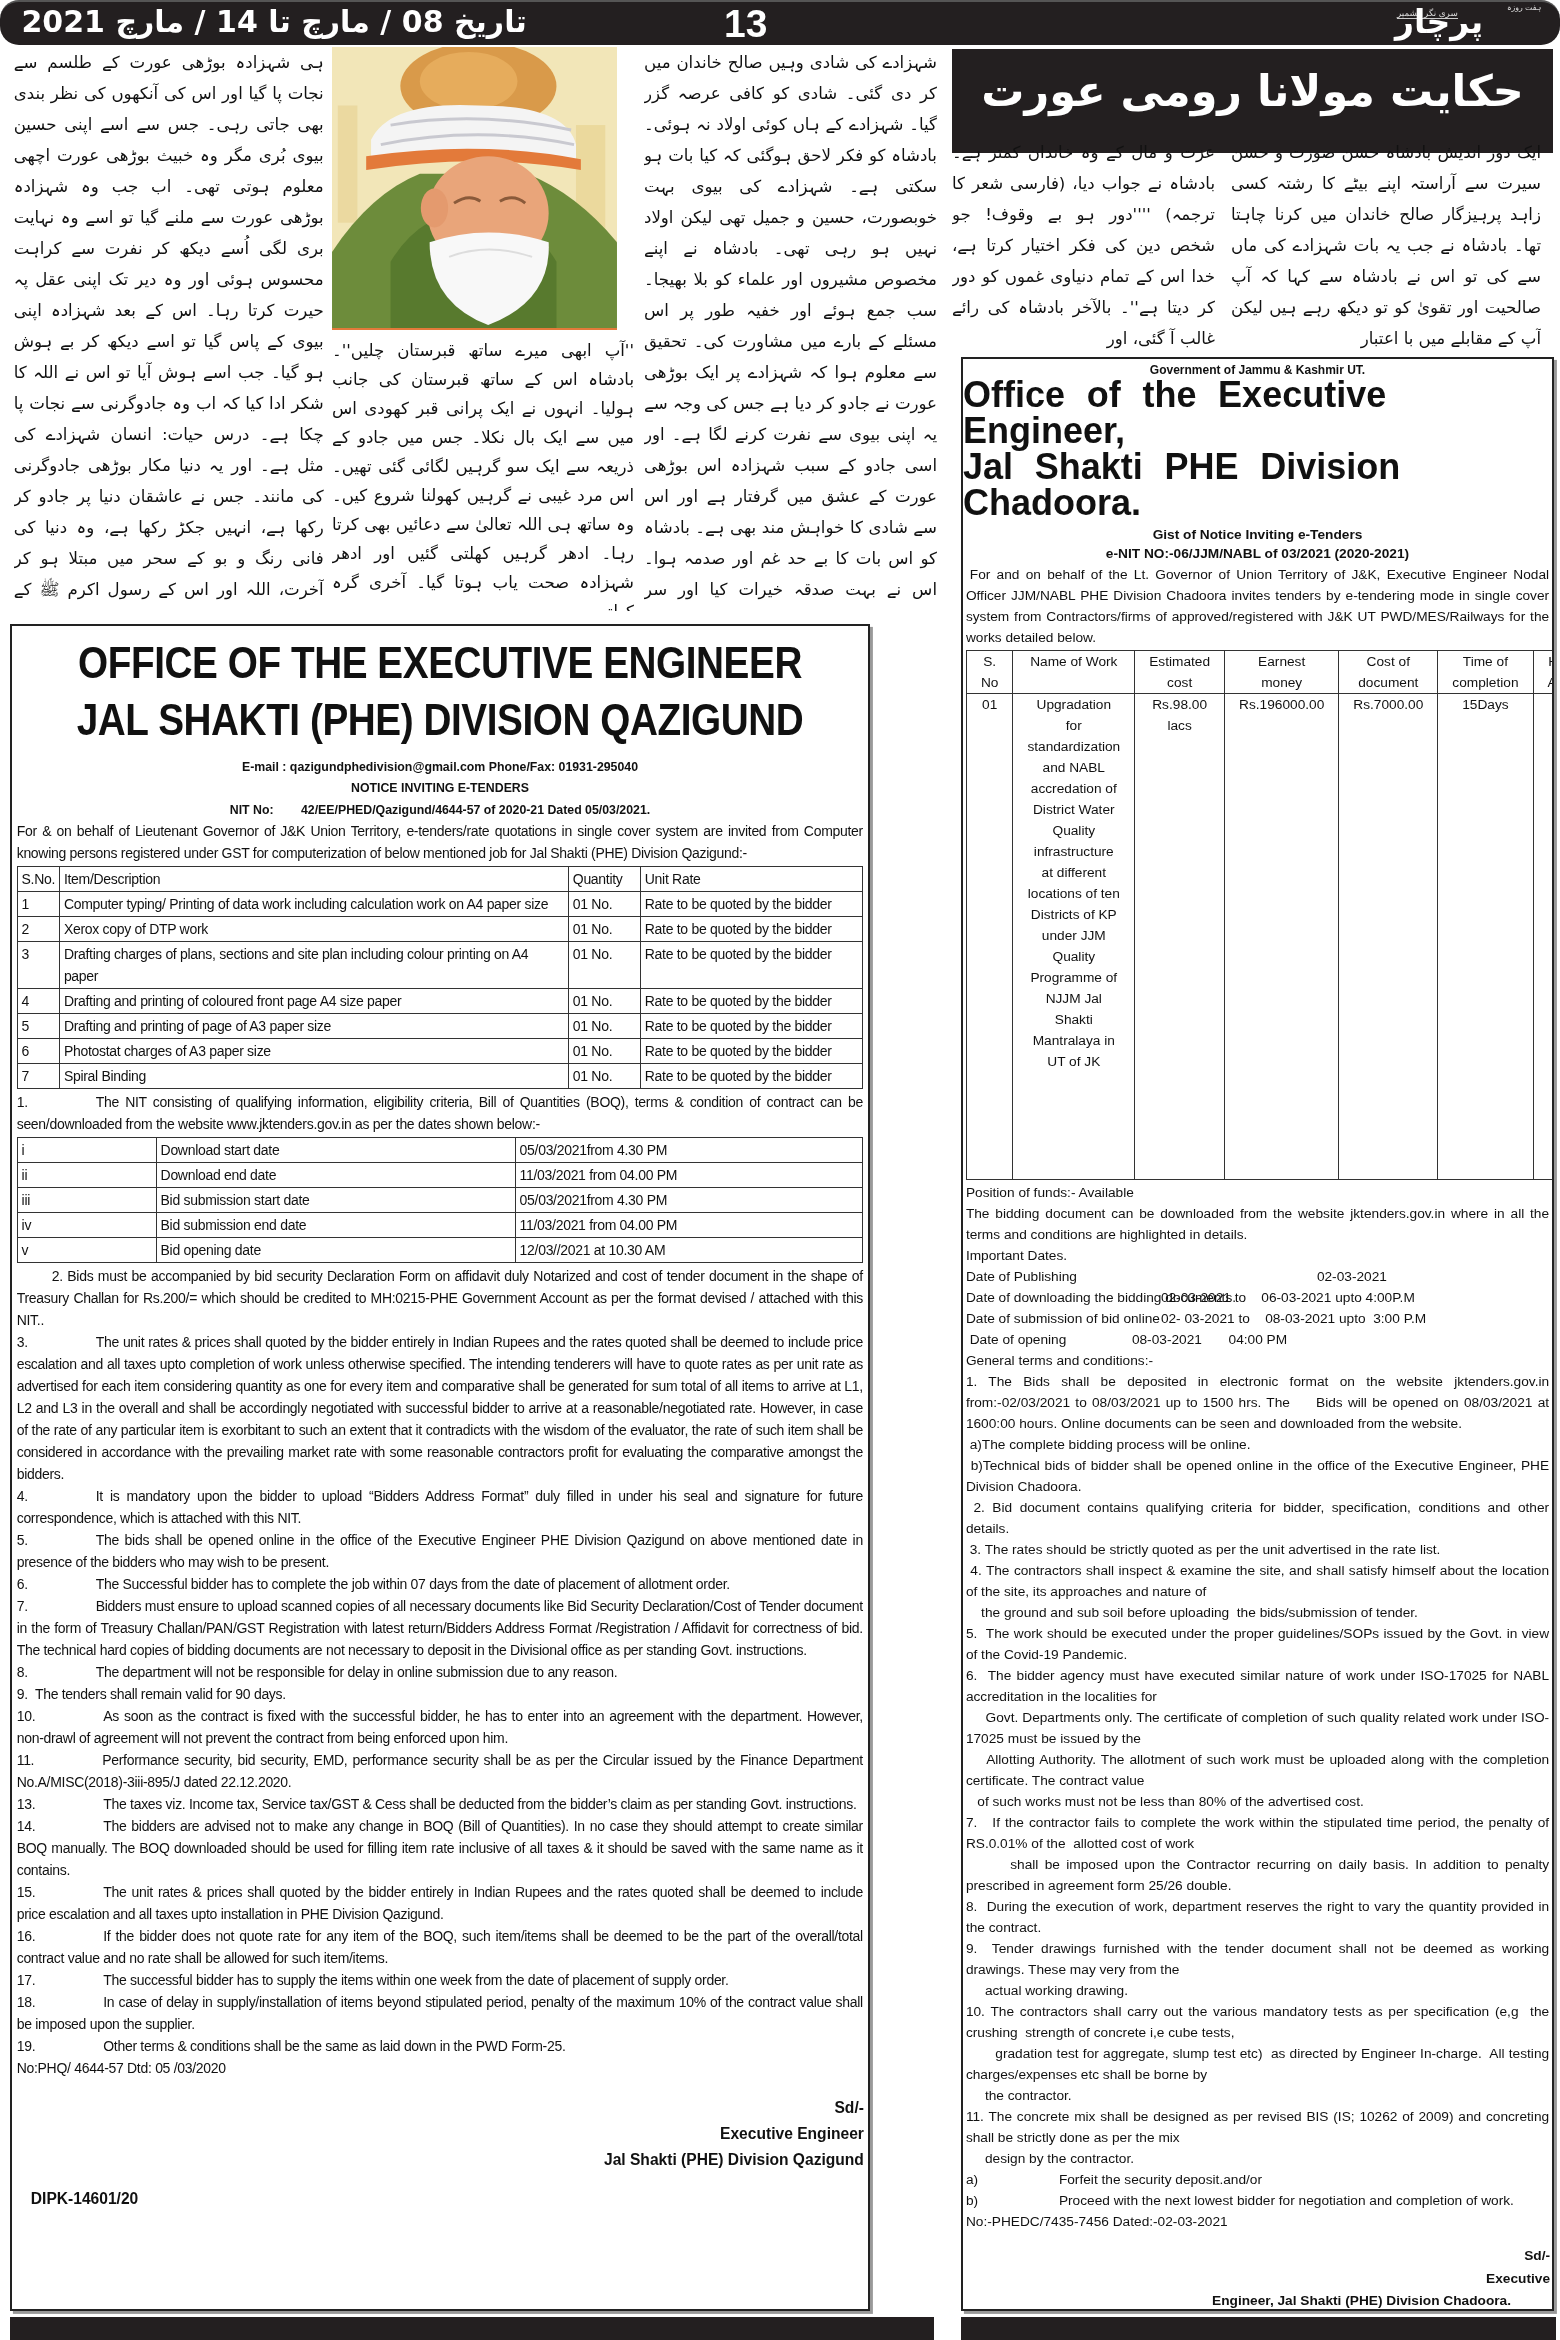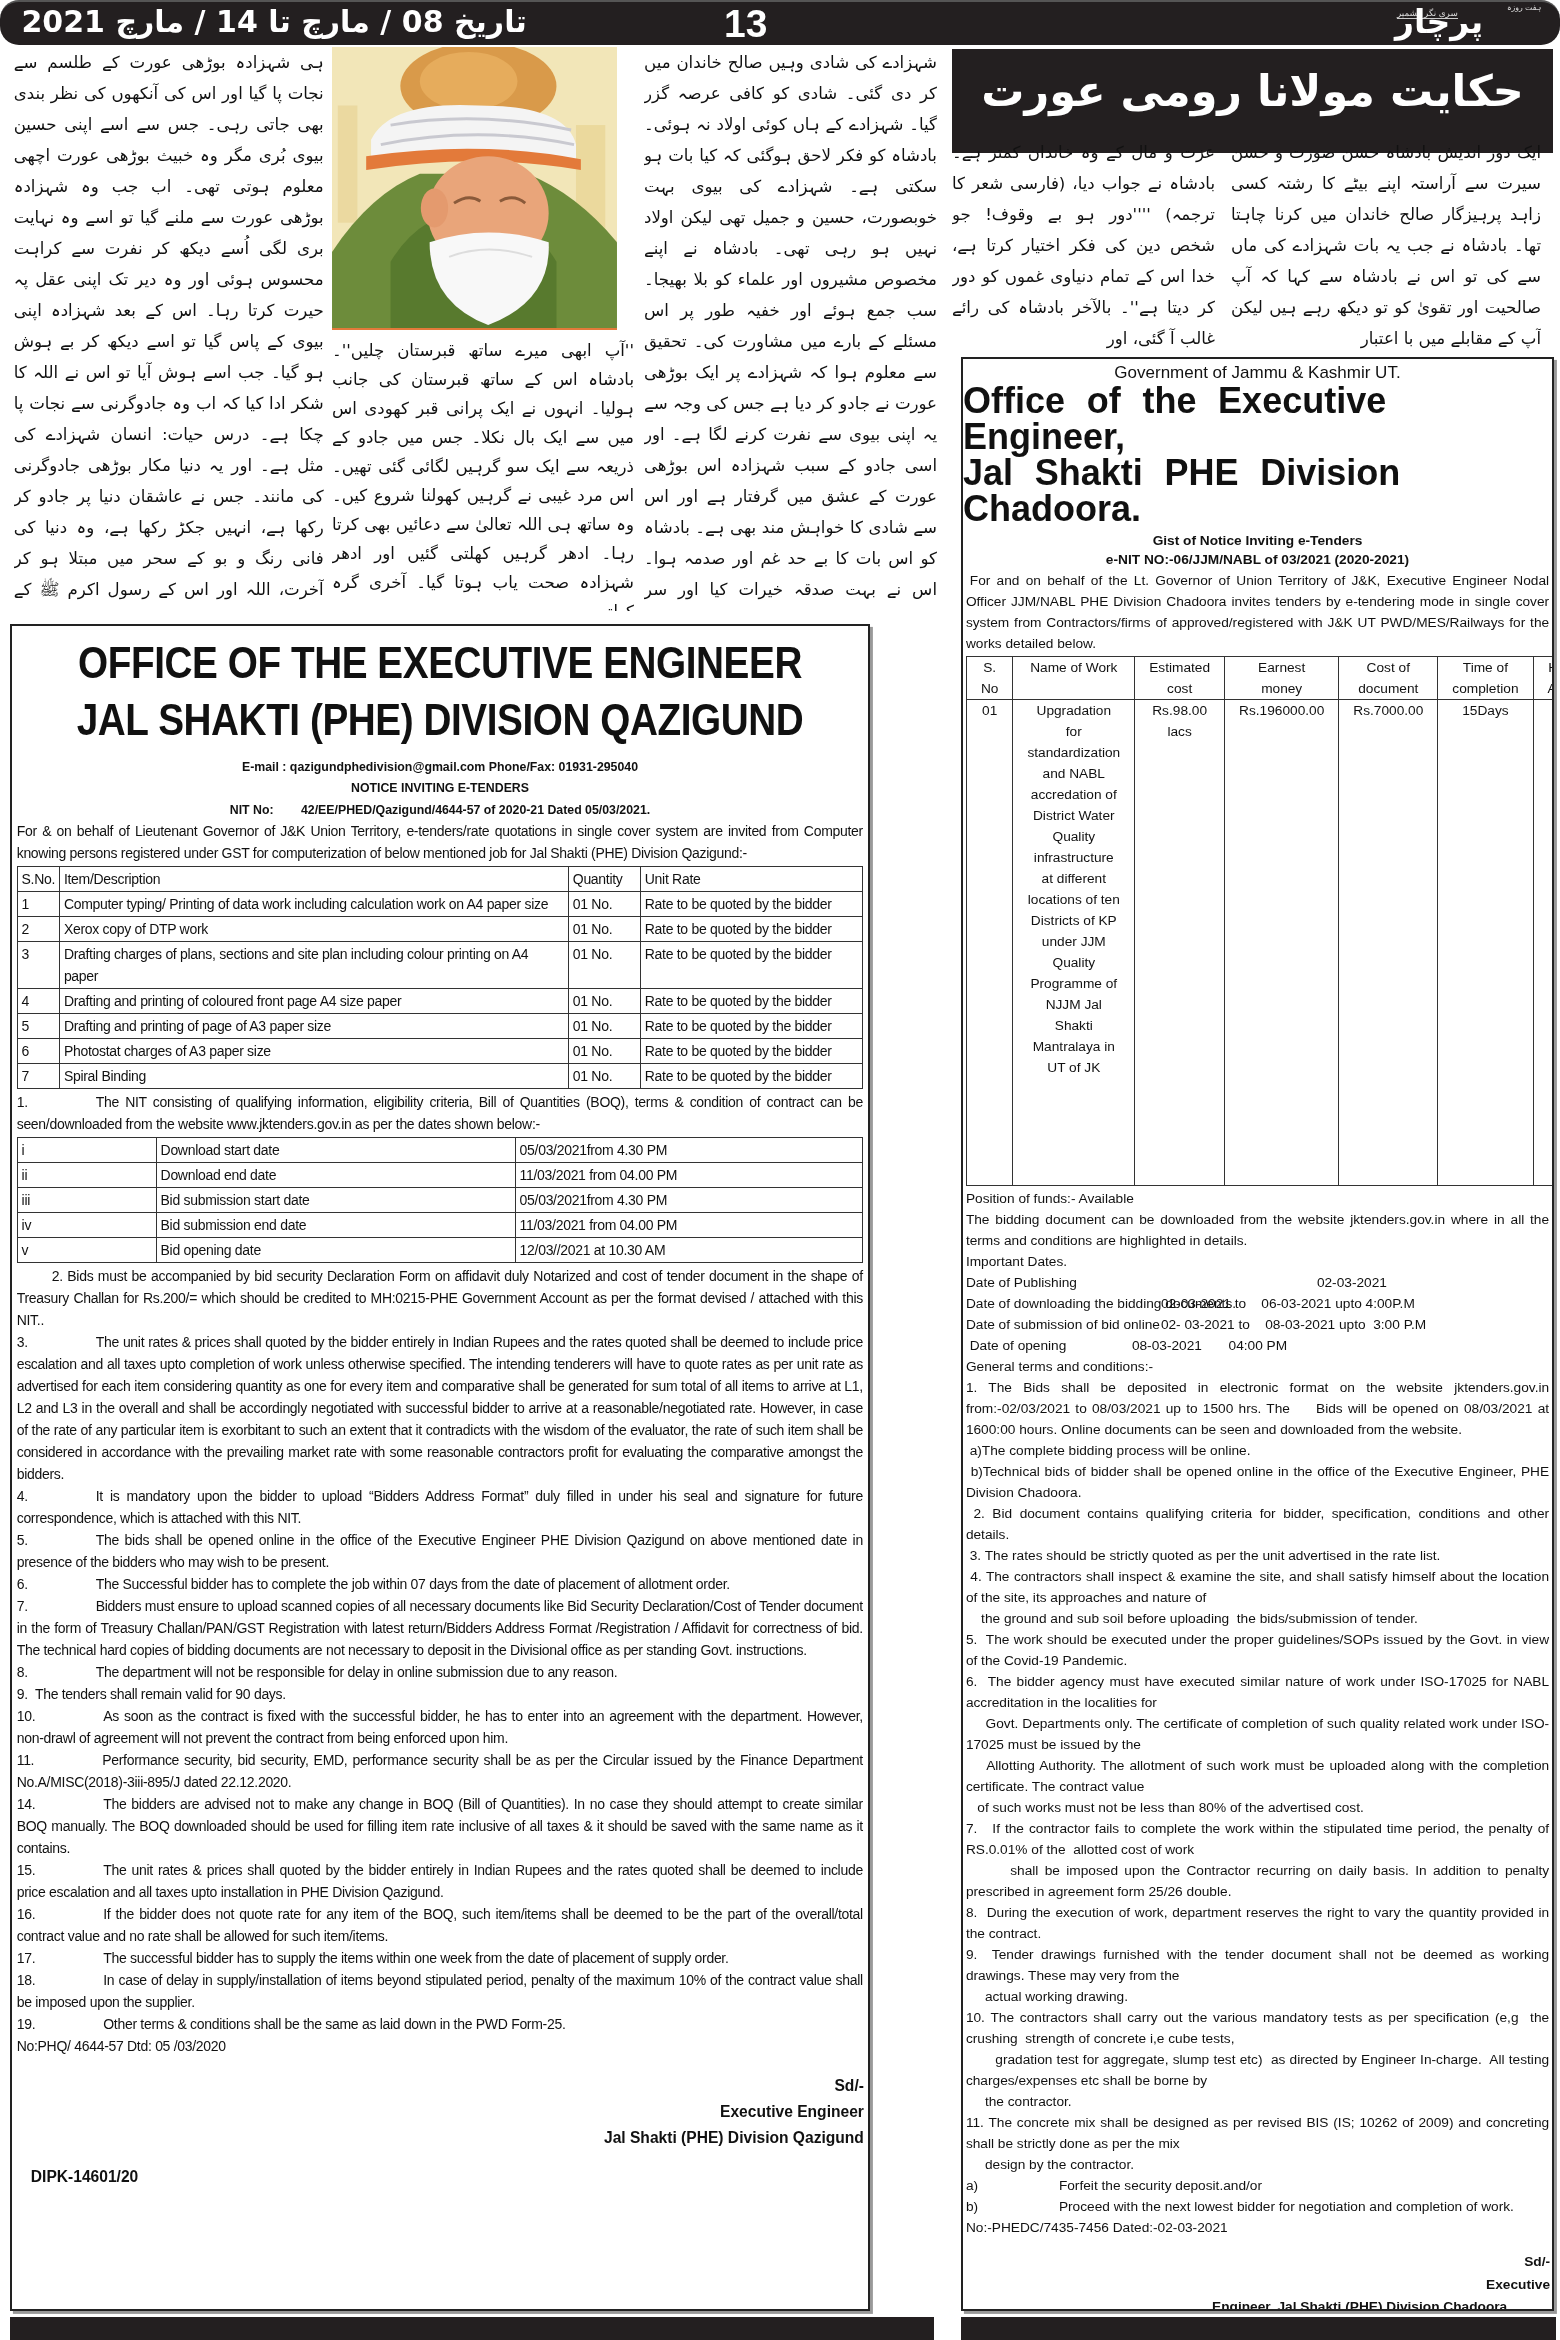--- a/index.html
+++ b/index.html
@@ -43,21 +43,21 @@
   .items-table { margin: 2px 0; }
   .items-table td:nth-child(1) { width: 41px; }
   .items-table td:nth-child(3) { width: 72px; white-space: nowrap; }
   .items-table td:nth-child(4) { width: 222px; white-space: nowrap; }
   .dates-table { margin: 2px 0; }
   .dates-table td:nth-child(1) { width: 139px; }
   .dates-table td:nth-child(2) { width: 359px; }
   .sig { text-align: right; font-weight: bold; font-size: 15.6px; line-height: 26px; padding-right: 3.9px; }
   .dipk { font-weight: bold; font-size: 15.6px; padding-left: 19px; margin-top: 17.6px; }
 
-  .nr-gov { text-align: center; font-weight: normal; font-size: 17px; margin-top: 3.9px; }
+  .nr-gov { text-align: center; font-weight: bold; font-size: 12px; margin-top: 3.9px; }
   .nr-title { text-align: left; font-weight: bold; font-size: 36px; line-height: 36px; word-spacing: 11.7px; }
   .nr-sub { text-align: center; font-weight: bold; font-size: 13.7px; line-height: 19.5px; }
   .nr-body { font-size: 13.7px; line-height: 21px; padding: 0 2.9px; text-align: justify; }
   .work-table { margin: 2px 0; }
   .work-table td { text-align: center; padding: 0 14px; font-size: 13.7px; line-height: 21px; }
   .work-table .head td { height: 43px; }
   .work-table .row td { height: 486px; }
   .nr-sig { text-align: right; font-weight: bold; font-size: 13.7px; line-height: 22.4px; padding-right: 2px; }
 
   .bottom-bar { position: absolute; top: 2317px; height: 23.4px; background: #231f20; }
@@ -212,20 +212,21 @@
     <div id="clauses-list">
         <p><span>3.</span><span class="tab"></span><span>The unit rates &amp; prices shall quoted by the bidder entirely in Indian Rupees and the rates quoted shall be deemed to include price escalation and all taxes upto completion of work unless otherwise specified. The intending tenderers will have to quote rates as per unit rate as advertised for each item considering quantity as one for every item and comparative shall be generated for sum total of all items to arrive at L1, L2 and L3 in the overall and shall be accordingly negotiated with successful bidder to arrive at a reasonable/negotiated rate. However, in case of the rate of any particular item is exorbitant to such an extent that it contradicts with the wisdom of the evaluator, the rate of such item shall be considered in accordance with the prevailing market rate with some reasonable contractors profit for evaluating the comparative amongst the bidders.</span></p>
         <p><span>4.</span><span class="tab"></span><span>It is mandatory upon the bidder to upload “Bidders Address Format” duly filled in under his seal and signature for future correspondence, which is attached with this NIT.</span></p>
         <p><span>5.</span><span class="tab"></span><span>The bids shall be opened online in the office of the Executive Engineer PHE Division Qazigund on above mentioned date in presence of the bidders who may wish to be present.</span></p>
         <p><span>6.</span><span class="tab"></span><span>The Successful bidder has to complete the job within 07 days from the date of placement of allotment order.</span></p>
         <p><span>7.</span><span class="tab"></span><span>Bidders must ensure to upload scanned copies of all necessary documents like Bid Security Declaration/Cost of Tender document in the form of Treasury Challan/PAN/GST Registration with latest return/Bidders Address Format /Registration / Affidavit for correctness of bid. The technical hard copies of bidding documents are not necessary to deposit in the Divisional office as per standing Govt. instructions.</span></p>
         <p><span>8.</span><span class="tab"></span><span>The department will not be responsible for delay in online submission due to any reason.</span></p>
         <p><span>9.</span><span class="">&nbsp;&nbsp;</span><span>The tenders shall remain valid for 90 days.</span></p>
         <p><span>10.</span><span class="tab"></span><span>As soon as the contract is fixed with the successful bidder, he has to enter into an agreement with the department. However, non-drawl of agreement will not prevent the contract from being enforced upon him.</span></p>
         <p><span>11.</span><span class="tab"></span><span>Performance security, bid security, EMD, performance security shall be as per the Circular issued by the Finance Department No.A/MISC(2018)-3iii-895/J dated 22.12.2020.</span></p>
+        <p><span>13.</span><span class="tab"></span><span>The taxes viz. Income tax, Service tax/GST &amp; Cess shall be deducted from the bidder’s claim as per standing Govt. instructions.</span></p>
         <p><span>14.</span><span class="tab"></span><span>The bidders are advised not to make any change in BOQ (Bill of Quantities). In no case they should attempt to create similar BOQ manually. The BOQ downloaded should be used for filling item rate inclusive of all taxes &amp; it should be saved with the same name as it contains.</span></p>
         <p><span>15.</span><span class="tab"></span><span>The unit rates &amp; prices shall quoted by the bidder entirely in Indian Rupees and the rates quoted shall be deemed to include price escalation and all taxes upto installation in PHE Division Qazigund.</span></p>
         <p><span>16.</span><span class="tab"></span><span>If the bidder does not quote rate for any item of the BOQ, such item/items shall be deemed to be the part of the overall/total contract value and no rate shall be allowed for such item/items.</span></p>
         <p><span>17.</span><span class="tab"></span><span>The successful bidder has to supply the items within one week from the date of placement of supply order.</span></p>
         <p><span>18.</span><span class="tab"></span><span>In case of delay in supply/installation of items beyond stipulated period, penalty of the maximum 10% of the contract value shall be imposed upon the supplier.</span></p>
         <p><span>19.</span><span class="tab"></span><span>Other terms &amp; conditions shall be the same as laid down in the PWD Form-25.</span></p>
       </div>
     <p>No:PHQ/ 4644-57     Dtd: 05 /03/2020</p>
   </div>
   <div class="sig" style="margin-top:15.6px">

